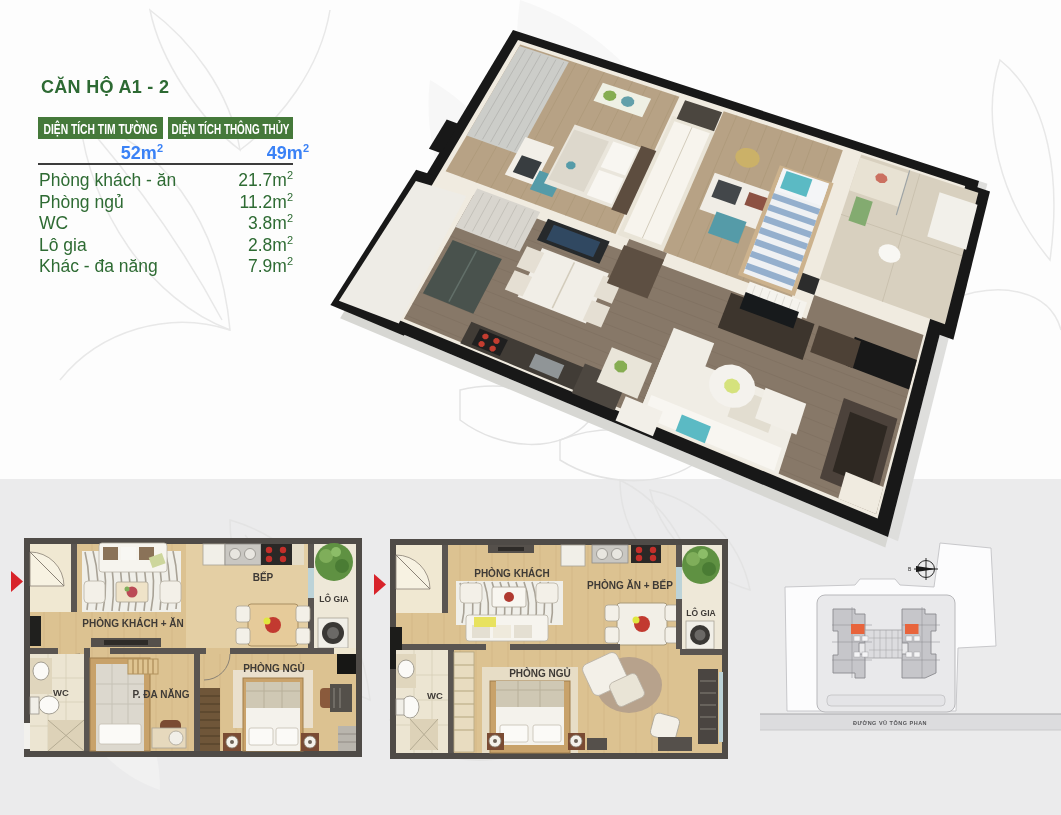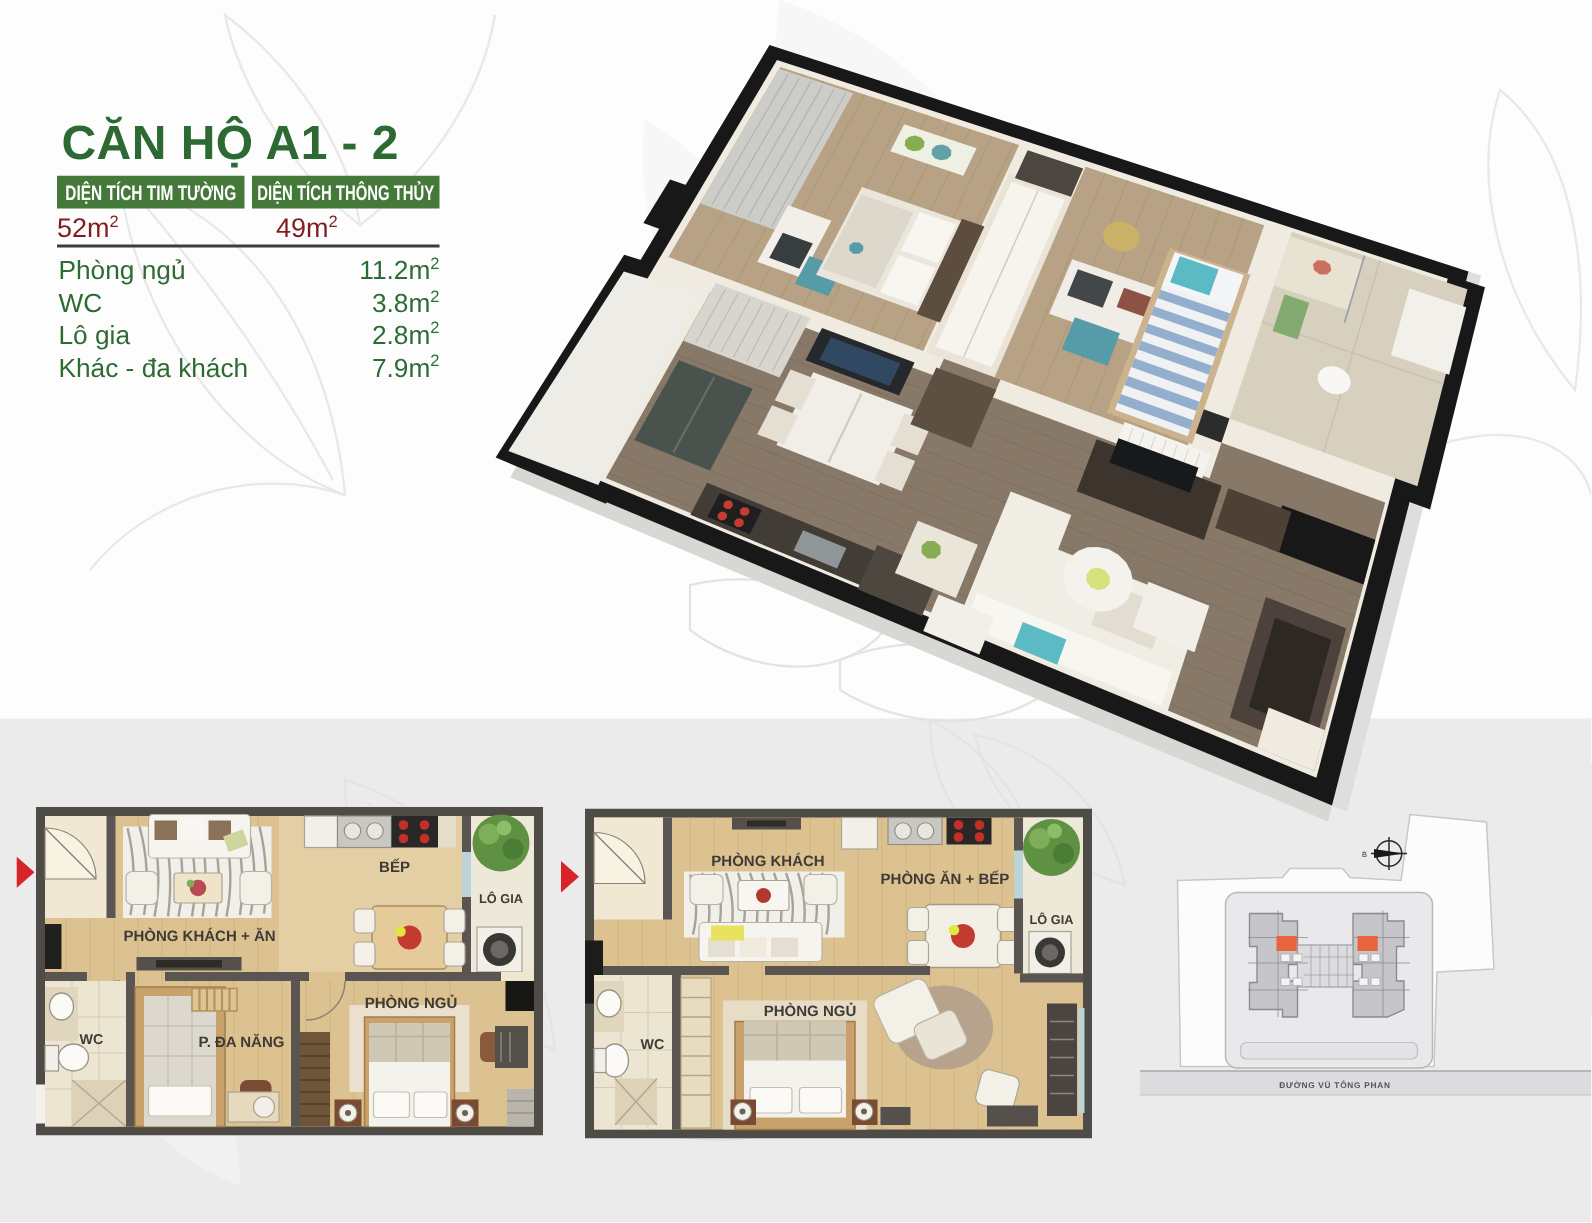--- a/index.html
+++ b/index.html
@@ -1,20 +1,20 @@
 <!DOCTYPE html>
 <html><head><meta charset="utf-8">
 <style>
 html,body{margin:0;padding:0;}
 body{font-family:"Liberation Sans",sans-serif;}
 .page{position:relative;width:1061px;height:815px;overflow:hidden;background:#fdfdfd;}
 .band{position:absolute;left:0;top:479px;width:1061px;height:336px;background:#ebebec;}
 .abs{position:absolute;}
-.title{left:41px;top:77px;font-size:32px;font-weight:bold;color:#2d6a33;letter-spacing:0.3px;}
-.sz{top:142px;font-size:18px;color:#7f1d1d;text-align:left;font-weight:normal;}
+.title{left:41px;top:77px;font-size:18px;font-weight:bold;color:#2d6a33;letter-spacing:0.3px;}
+.sz{top:142px;font-size:18px;color:#3b82f6;text-align:right;font-weight:bold;}
 .sz sup{font-size:11px;}
 .rule{top:163px;left:38px;width:255px;height:2px;background:#3c3c3c;}
 .rows{left:39px;top:170px;width:254px;font-size:17.5px;color:#2e6b33;}
 .rows div{display:flex;justify-content:space-between;height:21.6px;line-height:21.6px;}
 .rows sup{font-size:11px;vertical-align:super;line-height:0;}
 svg text{font-family:"Liberation Sans",sans-serif;}
 </style></head>
 <body>
 <div class="page">
 
@@ -60,34 +60,38 @@
 <text x="192.5" y="16.5" text-anchor="middle" textLength="118" lengthAdjust="spacingAndGlyphs" font-size="14" font-weight="bold" fill="#ffffff">DIỆN TÍCH THÔNG THỦY</text>
 </svg>
 
 <div class="abs sz" style="left:38px;width:125px;">52m<sup>2</sup></div>
 
 <div class="abs sz" style="left:184px;width:125px;">49m<sup>2</sup></div>
 
 <div class="abs rule"></div>
 
 <div class="abs rows">
+<div>
+        <span>Phòng khách - ăn</span>
+        <span>21.7m<sup>2</sup></span>
+      </div>
 <div>
         <span>Phòng ngủ</span>
         <span>11.2m<sup>2</sup></span>
       </div>
 <div>
         <span>WC</span>
         <span>3.8m<sup>2</sup></span>
       </div>
 <div>
         <span>Lô gia</span>
         <span>2.8m<sup>2</sup></span>
       </div>
 <div>
-        <span>Khác - đa khách</span>
+        <span>Khác - đa năng</span>
         <span>7.9m<sup>2</sup></span>
       </div>
 </div>
 
 <svg class="abs" style="left:0;top:0" width="1061" height="815" viewBox="0 0 1061 815">
 
 <polygon points="345.0,310.0 888.0,537.0 885.3,547.6 340.1,318.2" fill="#d7d7d3"></polygon>
 
 <polygon points="979.0,181.0 987.4,183.7 898.0,541.2 888.0,537.0" fill="#dededc"></polygon>
 

